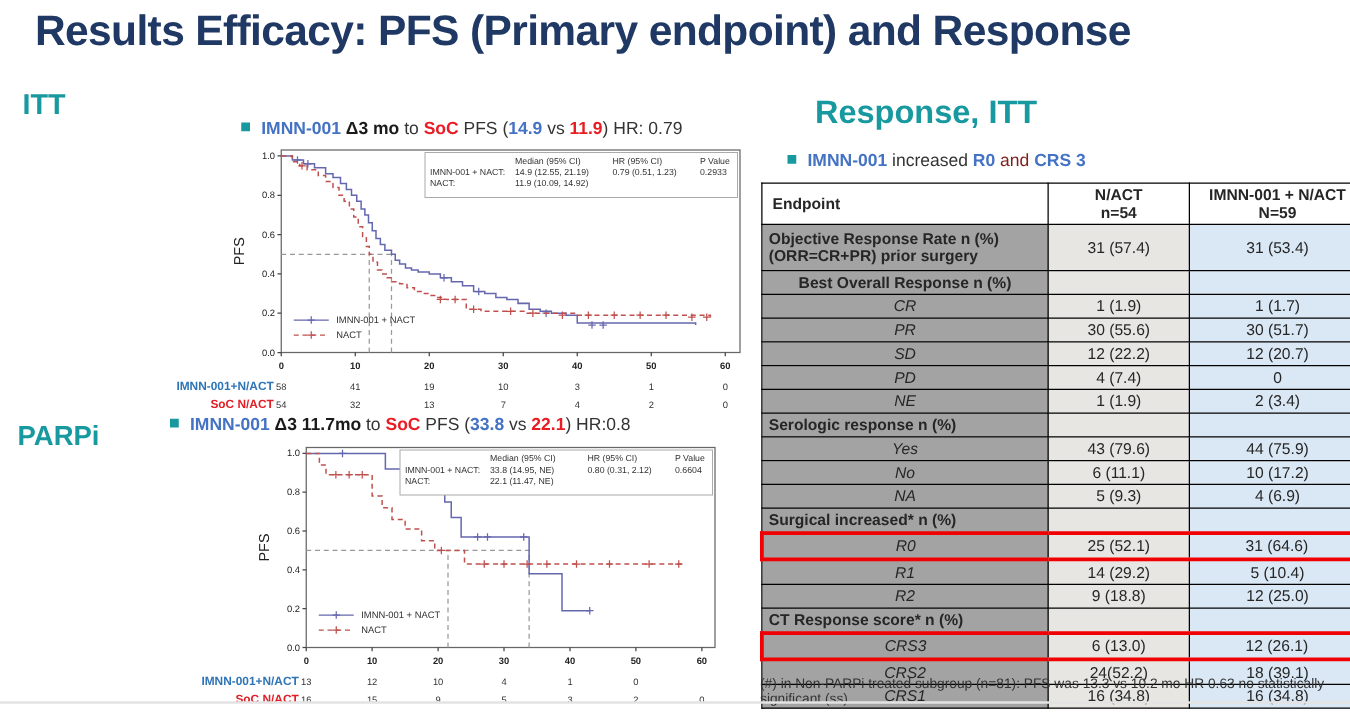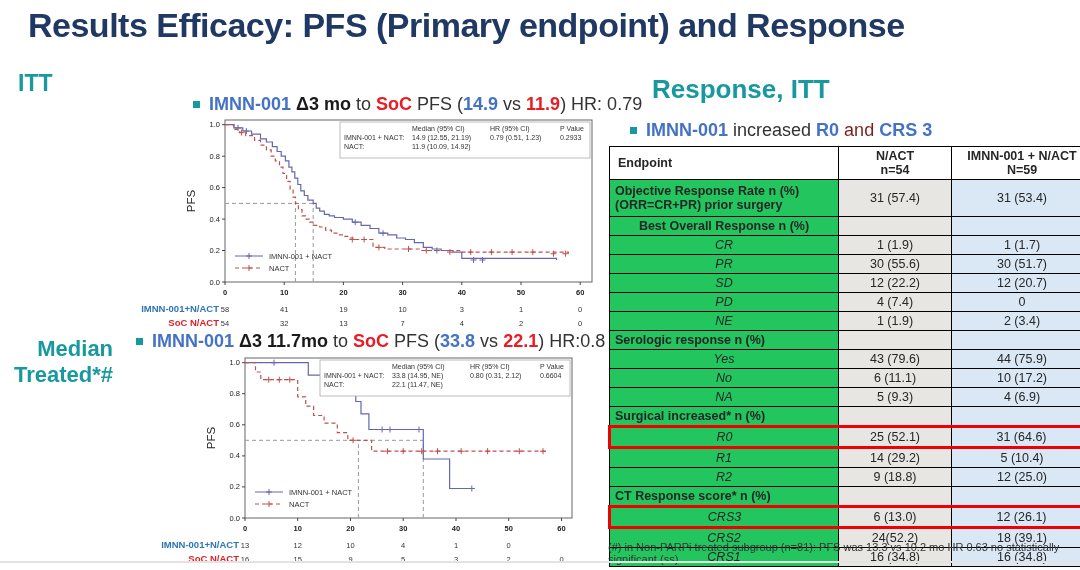--- a/index.html
+++ b/index.html
@@ -4,37 +4,37 @@
 <style>
   html,body{margin:0;padding:0;background:#fff;}
   #slide{position:relative;width:1080px;height:570px;background:#fff;overflow:hidden;
          font-family:"Liberation Sans",sans-serif;color:#262626;}
   .abs{position:absolute;}
   #title{left:28px;top:6px;font-size:34px;font-weight:bold;color:#1F3864;letter-spacing:-0.5px;}
   .teal-head{font-weight:bold;color:#17999F;text-align:right;}
   #itt-label{left:18px;top:70px;font-size:23px;}
   #parpi-label{left:14px;top:336px;font-size:22px;line-height:26px;}
   #resp-head{left:652px;top:74px;font-size:26px;}
-  .bullet{font-size:18px;white-space:nowrap;}
+  .bullet{font-size:14px;white-space:nowrap;}
   .bsq{display:inline-block;width:7px;height:7px;background:#17999F;margin-right:9px;vertical-align:2px;}
   #bullet1{left:193px;top:94px;}
   #bullet2{left:136px;top:331px;}
   #bullet3{left:630px;top:120px;}
   svg text{font-family:"Liberation Sans",sans-serif;}
   #chart1{left:95px;top:112px;}
   #chart2{left:95px;top:350px;}
   
   #resp-table{left:608px;top:146px;border-collapse:collapse;width:452px;table-layout:fixed;font-size:12.5px;}
   #resp-table th,#resp-table td{border:1px solid #000;padding:0 4px;line-height:14px;}
   #resp-table th{font-weight:bold;height:32px;}
   #resp-table th.c1{text-align:left;padding-left:8px;width:216px;}
   #resp-table th.c2{width:104px;margin-top:20px;}
   #resp-table th.c3{width:132px;}
   #resp-table td{height:18px;}
-  #resp-table td.lab{background:#22c55e;}
+  #resp-table td.lab{background:#a3a3a3;}
   #resp-table td.section{text-align:left;font-weight:bold;padding-left:5px;white-space:pre-line;}
   #resp-table td.section_center{text-align:center;font-weight:bold;}
   #resp-table td.data{text-align:center;font-style:italic;}
   #resp-table td.v{text-align:center;}
   #resp-table td.g{background:#E7E6E3;}
   #resp-table td.b{background:#DAE8F5;}
   #resp-table tr.tall td{height:36px;}
   #resp-table tr.hl td{border-top:3px solid #F00002;border-bottom:3px solid #F00002;}
   #resp-table tr.hl td:first-child{border-left:3px solid #F00002;}
   #resp-table tr.hl td:last-child{border-right:3px solid #F00002;}
@@ -139,22 +139,21 @@
       <text x="130" y="214" text-anchor="middle" font-size="7.5" fill="#333">54</text>
       <text x="189.2" y="214" text-anchor="middle" font-size="7.5" fill="#333">32</text>
       <text x="248.4" y="214" text-anchor="middle" font-size="7.5" fill="#333">13</text>
       <text x="307.6" y="214" text-anchor="middle" font-size="7.5" fill="#333">7</text>
       <text x="366.8" y="214" text-anchor="middle" font-size="7.5" fill="#333">4</text>
       <text x="426" y="214" text-anchor="middle" font-size="7.5" fill="#333">2</text>
       <text x="485.2" y="214" text-anchor="middle" font-size="7.5" fill="#333">0</text>
     </svg>
 
   <div id="parpi-label" class="abs teal-head">
-    <div>Median</div>
-    <div>Treated*#</div>
+    <div>PARPi</div>
   </div>
 
   <div id="bullet2" class="abs bullet">
     <span class="bsq"></span><span><span style="color: rgb(68, 114, 196); font-weight: bold;">IMNN-001</span><span style="color: rgb(26, 26, 26); font-weight: bold;"> Δ3 11.7mo </span><span style="color: rgb(51, 51, 51);">to </span><span style="color: rgb(234, 27, 34); font-weight: bold;">SoC</span><span style="color: rgb(51, 51, 51);"> PFS (</span><span style="color: rgb(68, 114, 196); font-weight: bold;">33.8</span><span style="color: rgb(51, 51, 51);"> vs </span><span style="color: rgb(234, 27, 34); font-weight: bold;">22.1</span><span style="color: rgb(51, 51, 51);">) HR:0.8</span></span>
   </div>
 
   <svg id="chart2" class="abs" width="505" height="218" viewBox="0 0 505 218">
       <rect x="150" y="8" width="327" height="160" fill="#fff" stroke="#666" stroke-width="1"></rect>
       <line x1="147" y1="168" x2="150" y2="168" stroke="#444"></line>
       <text x="145" y="170.5" text-anchor="end" font-size="7.5" fill="#222">0.0</text>

